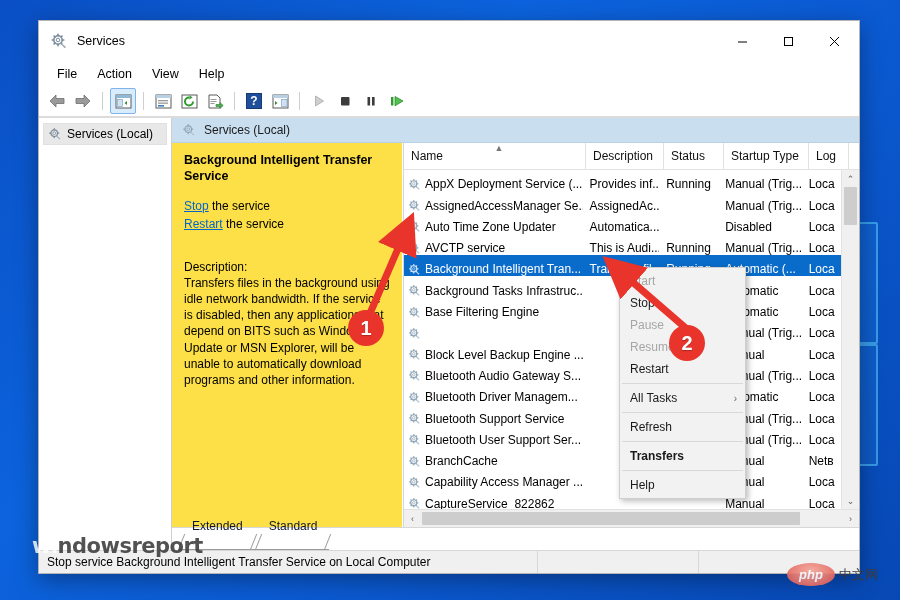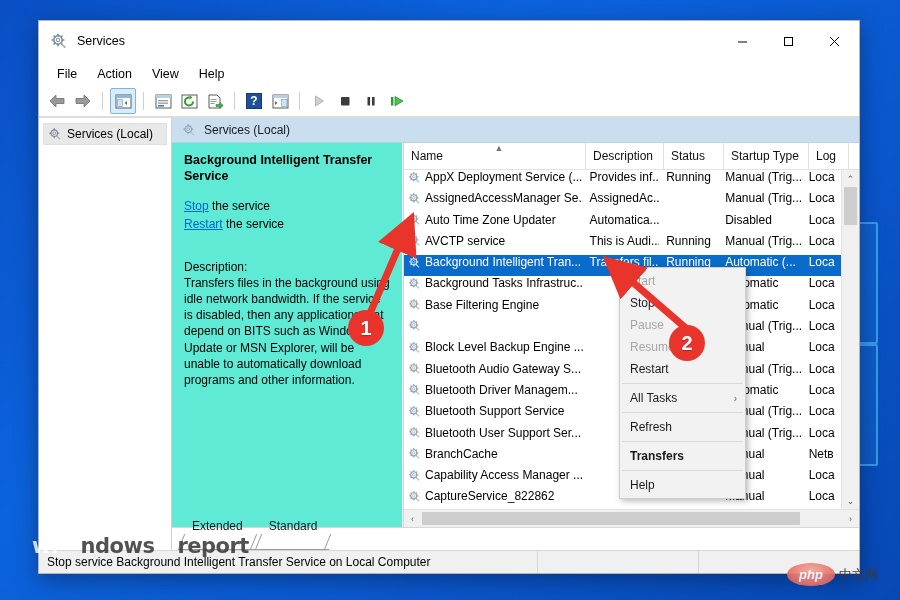--- a/index.html
+++ b/index.html
@@ -151,21 +151,21 @@
   #pane-split { flex: 1; display: flex; min-height: 0; }
 
   
   #details {
     width: 208px;
     min-width: 208px;
     padding: 10px 10px 0 12px;
     font-size: 12px;
     color: #000;
     line-height: 1.35;
-    background: #5eead4;
+    background: #fde047;
     border-right: 1px solid #ffffff;
     position: relative;
     overflow: hidden;
   }
   #details-title { font-weight: bold; font-size: 12.5px; line-height: 1.25; }
   .svc-link-row { margin-top: 2px; }
   .svc-link { color: #0066cc; text-decoration: underline; cursor: pointer; }
   #desc-label { margin-top: 26px; }
   #desc-text { margin-top: 0px; }
 
@@ -209,21 +209,21 @@
   #list-rows {
     flex: 1;
     min-width: 0;
     overflow: hidden;
     background: #fff;
     position: relative;
   }
   .row {
     display: flex;
     height: 21.3px;
-    align-items: flex-start;
+    align-items: flex-end;
     font-size: 12px;
     color: #000;
     cursor: default;
     white-space: nowrap;
   }
   .row.selected { background: #0a6cca; color: #ffffff; }
   .cell {
     box-sizing: border-box;
     padding-left: 7px;
     overflow: hidden;
@@ -380,21 +380,21 @@
     top: 534px;
     font-size: 21px;
     font-weight: bold;
     color: rgba(255,255,255,0.92);
     letter-spacing: -0.5px;
     z-index: 70;
     font-family: "DejaVu Sans", sans-serif;
     mix-blend-mode: normal;
     opacity: 0.88;
   }
-  #watermark .wm-dark { color: #3b3b3b; margin-left: 23px; }
+  #watermark .wm-dark { color: #3b3b3b; }
   #php-logo {
     position: absolute;
     right: 22px;
     bottom: 14px;
     display: flex;
     align-items: center;
     gap: 4px;
     z-index: 70;
   }
   #php-badge {

